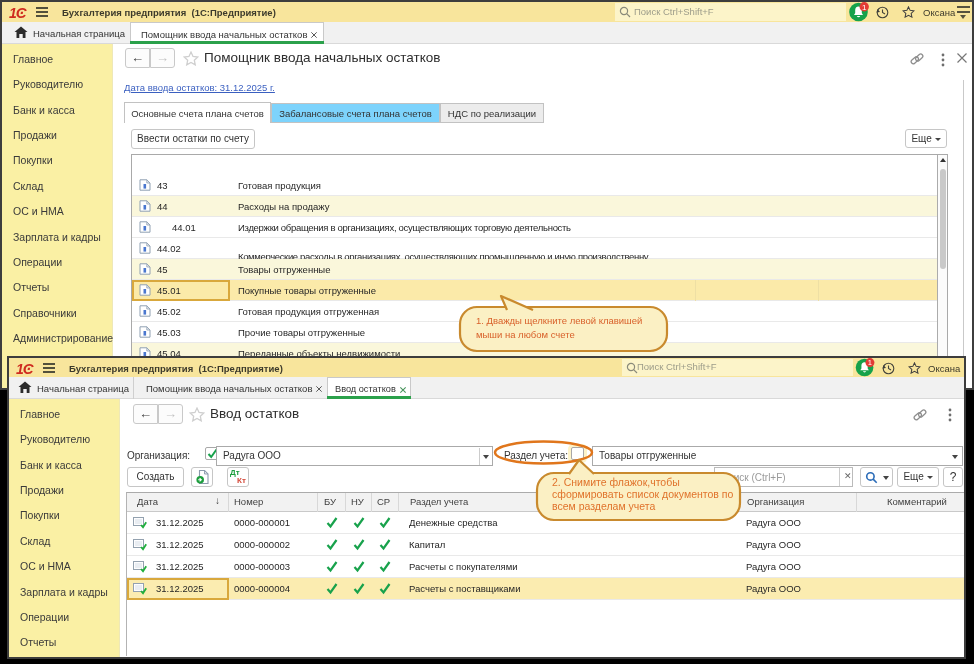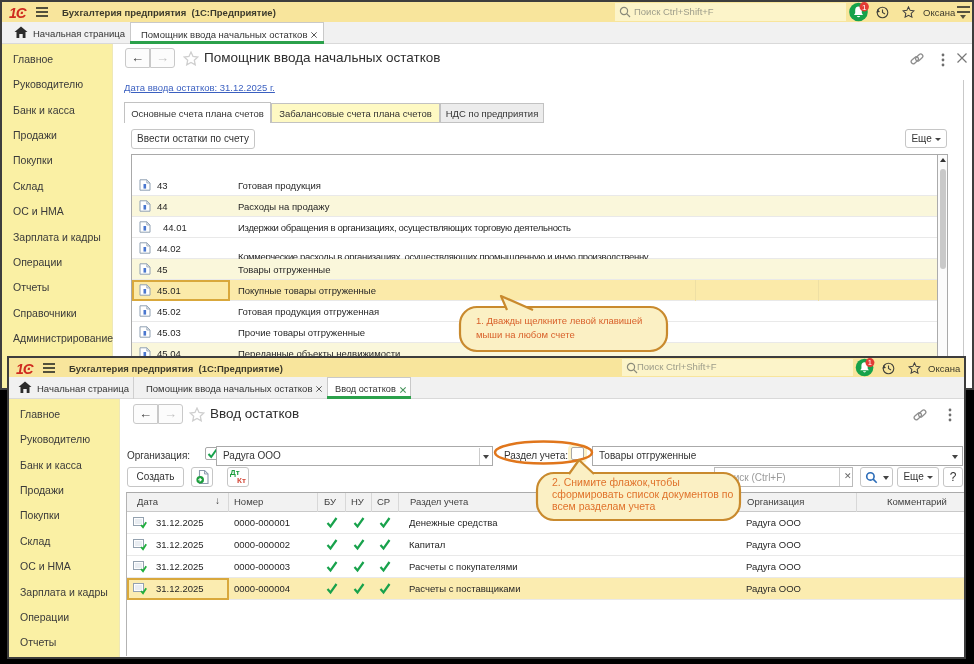--- a/index.html
+++ b/index.html
@@ -112,22 +112,22 @@
         <circle cx="2" cy="2" r="1.4" fill="#6e6e6e"></circle>
         <circle cx="2" cy="7" r="1.4" fill="#6e6e6e"></circle>
         <circle cx="2" cy="12" r="1.4" fill="#6e6e6e"></circle>
       </svg>
     <svg class="ab" style="left:842px;top:8px;" width="12" height="12" viewBox="0 0 12 12">
         <path d="M1.5 1.5 L10.5 10.5 M10.5 1.5 L1.5 10.5" stroke="#777" stroke-width="1.2"></path>
       </svg>
 
     <div class="ab" style="left:10px;top:38px;font-size:9.5px;color:#3a5fc0;text-decoration:underline;">Дата ввода остатков: 31.12.2025 г.</div>
 
-    <div class="ptab" style="left:157px;top:59px;width:169px;height:20px;background:#fef9c3;line-height:20px;">Забалансовые счета плана счетов</div>
-    <div class="ptab" style="left:326px;top:59px;width:104px;height:20px;background:#ececec;line-height:20px;">НДС по предприятия</div>
+    <div class="ptab" style="left:157px;top:59px;width:169px;height:20px;background:#7dd3fc;line-height:20px;">Забалансовые счета плана счетов</div>
+    <div class="ptab" style="left:326px;top:59px;width:104px;height:20px;background:#ececec;line-height:20px;">НДС по реализации</div>
     <div class="ptab" style="left:10px;top:58px;width:147px;height:21px;background:#fff;border-bottom:none;line-height:21px;">Основные счета плана счетов</div>
 
     <div class="btn" style="left:17px;top:85px;width:124px;height:20px;line-height:18px;">Ввести остатки по счету</div>
     <div class="btn" style="left:791px;top:85px;width:42px;height:19px;line-height:17px;">Еще <span style="display:inline-block;width:0;height:0;border-left:3px solid transparent;border-right:3px solid transparent;border-top:3.5px solid #444;vertical-align:middle;"></span></div>
 
     <div class="ab" style="left:17px;top:110px;width:817px;height:234px;border:1px solid #a9a9a9;background:#fff;">
 
       <div id="t1rows">
       <div class="row" style="left:0;top:20px;width:805px;height:21px;background:#ffffff;border-bottom:1px solid #e9e9e9;">
             <svg class="ab" style="left:7px;top:4px;" width="12" height="12" viewBox="0 0 12 12">
@@ -146,21 +146,21 @@
             </svg>
             <span class="ab" style="left:25px;top:5px;">44</span>
             <span class="ab" style="left:106px;top:5px;white-space:nowrap;">Расходы на продажу</span>
           </div>
       <div class="row" style="left:0;top:62px;width:805px;height:21px;background:#ffffff;border-bottom:1px solid #e9e9e9;">
             <svg class="ab" style="left:7px;top:4px;" width="12" height="12" viewBox="0 0 12 12">
               <path d="M1 0.8 L7.8 0.8 L11 4 L11 11.2 L1 11.2 Z" fill="#fff" stroke="#8fa0b2" stroke-width="1"></path>
               <path d="M7.8 0.8 L7.8 4 L11 4 Z" fill="#e6ebf0" stroke="#8fa0b2" stroke-width="0.8"></path>
               <rect x="4.5" y="5" width="2.6" height="4.6" fill="#4a77cf"></rect>
             </svg>
-            <span class="ab" style="left:31px;top:5px;">44.01</span>
+            <span class="ab" style="left:40px;top:5px;">44.01</span>
             <span class="ab" style="left:106px;top:5px;white-space:nowrap;letter-spacing:-0.3px;">Издержки обращения в организациях, осуществляющих торговую деятельность</span>
           </div>
       <div class="row" style="left:0;top:83px;width:805px;height:21px;background:#ffffff;border-bottom:1px solid #e9e9e9;">
             <svg class="ab" style="left:7px;top:4px;" width="12" height="12" viewBox="0 0 12 12">
               <path d="M1 0.8 L7.8 0.8 L11 4 L11 11.2 L1 11.2 Z" fill="#fff" stroke="#8fa0b2" stroke-width="1"></path>
               <path d="M7.8 0.8 L7.8 4 L11 4 Z" fill="#e6ebf0" stroke="#8fa0b2" stroke-width="0.8"></path>
               <rect x="4.5" y="5" width="2.6" height="4.6" fill="#4a77cf"></rect>
             </svg>
             <span class="ab" style="left:25px;top:5px;">44.02</span>
             <span class="ab" style="left:106px;top:13px;white-space:nowrap;letter-spacing:-0.35px;">Коммерческие расходы в организациях, осуществляющих промышленную и иную производственну…</span>

